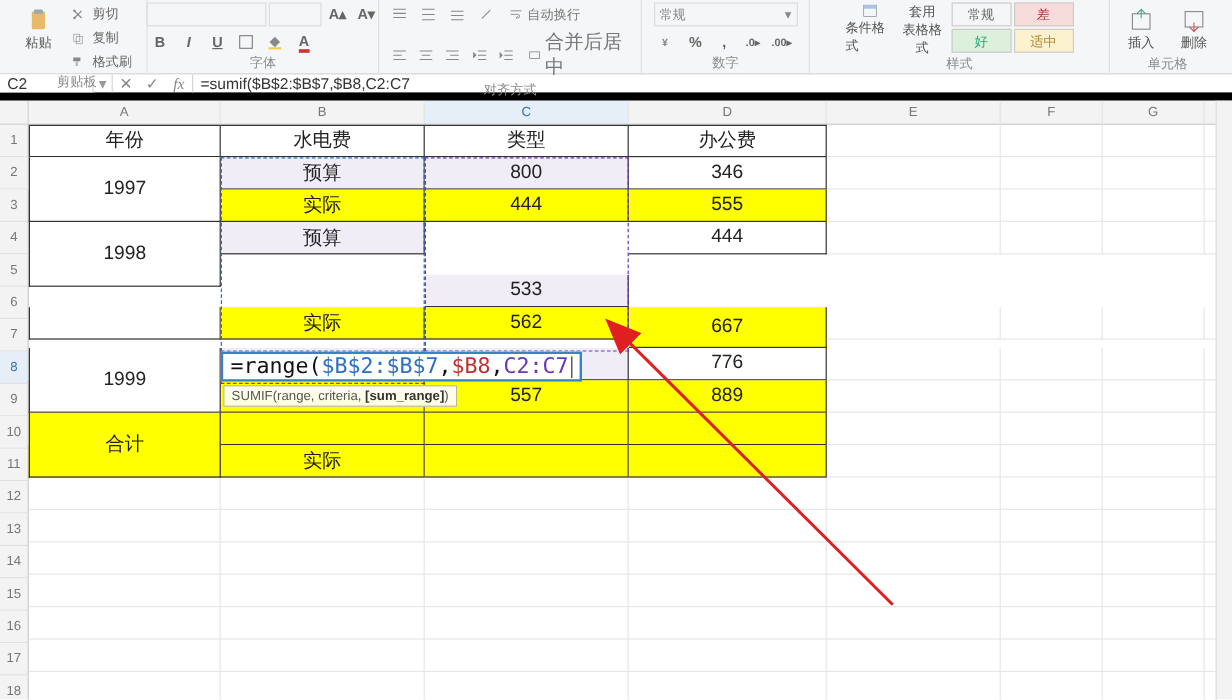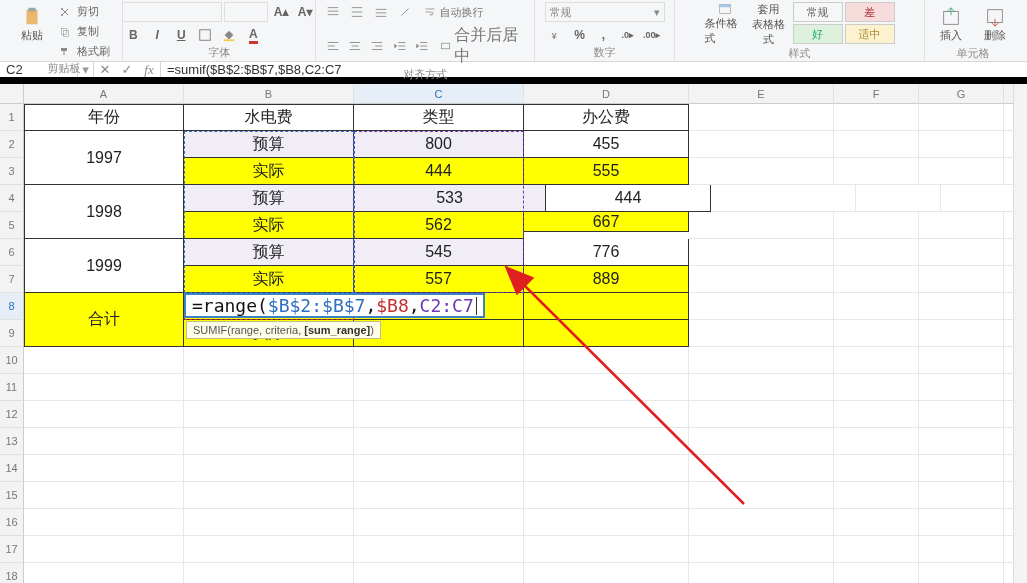--- a/index.html
+++ b/index.html
@@ -396,51 +396,51 @@
         <div class="cell" style="width: 165px; height: 27px; border-right: 1px solid rgb(51, 51, 51); border-bottom: 1px solid rgb(51, 51, 51); border-top: 1px solid rgb(51, 51, 51);">办公费</div>
         <div class="cell" style="width: 145px; height: 27px;"></div>
         <div class="cell" style="width: 85px; height: 27px;"></div>
         <div class="cell" style="width: 85px; height: 27px;"></div>
         <div class="cell" style="width: 70px; height: 27px;"></div>
       </div>
       <div class="cellrow">
         <div class="cell" style="width: 160px; height: 54px; border-right: 1px solid rgb(51, 51, 51); border-bottom: 1px solid rgb(51, 51, 51); border-left: 1px solid rgb(51, 51, 51); margin-bottom: -27px; z-index: 2; background: rgb(255, 255, 255);">1997</div>
         <div class="cell lav" style="width: 170px; height: 27px; border-right: 1px solid rgb(51, 51, 51); border-bottom: 1px solid rgb(51, 51, 51);">预算</div>
         <div class="cell lav" style="width: 170px; height: 27px; border-right: 1px solid rgb(51, 51, 51); border-bottom: 1px solid rgb(51, 51, 51);">800</div>
-        <div class="cell" style="width: 165px; height: 27px; border-right: 1px solid rgb(51, 51, 51); border-bottom: 1px solid rgb(51, 51, 51);">455</div>
+        <div class="cell" style="width: 165px; height: 27px; border-right: 1px solid rgb(51, 51, 51); border-bottom: 1px solid rgb(51, 51, 51);">346</div>
         <div class="cell" style="width: 145px; height: 27px;"></div>
         <div class="cell" style="width: 85px; height: 27px;"></div>
         <div class="cell" style="width: 85px; height: 27px;"></div>
         <div class="cell" style="width: 70px; height: 27px;"></div>
       </div>
       <div class="cellrow">
         <div class="cell" style="width: 160px; height: 27px; border-right: 1px solid rgb(51, 51, 51); border-bottom: 1px solid rgb(51, 51, 51); border-left: 1px solid rgb(51, 51, 51); visibility: visible;"></div>
         <div class="cell yellow" style="width: 170px; height: 27px; border-right: 1px solid rgb(51, 51, 51); border-bottom: 1px solid rgb(51, 51, 51);">实际</div>
         <div class="cell yellow" style="width: 170px; height: 27px; border-right: 1px solid rgb(51, 51, 51); border-bottom: 1px solid rgb(51, 51, 51);">444</div>
         <div class="cell yellow" style="width: 165px; height: 27px; border-right: 1px solid rgb(51, 51, 51); border-bottom: 1px solid rgb(51, 51, 51);">555</div>
         <div class="cell" style="width: 145px; height: 27px;"></div>
         <div class="cell" style="width: 85px; height: 27px;"></div>
         <div class="cell" style="width: 85px; height: 27px;"></div>
         <div class="cell" style="width: 70px; height: 27px;"></div>
       </div>
       <div class="cellrow">
         <div class="cell" style="width: 160px; height: 54px; border-right: 1px solid rgb(51, 51, 51); border-bottom: 1px solid rgb(51, 51, 51); border-left: 1px solid rgb(51, 51, 51); margin-bottom: -27px; z-index: 2; background: rgb(255, 255, 255);">1998</div>
         <div class="cell lav" style="width: 170px; height: 27px; border-right: 1px solid rgb(51, 51, 51); border-bottom: 1px solid rgb(51, 51, 51);">预算</div>
-        <div class="cell lav" style="width: 192px; height: 27px; border-right: 1px solid rgb(51, 51, 51); border-bottom: 1px solid rgb(51, 51, 51);">533</div>
+        <div class="cell lav" style="width: 170px; height: 27px; border-right: 1px solid rgb(51, 51, 51); border-bottom: 1px solid rgb(51, 51, 51); margin-top: 44px;">533</div>
         <div class="cell" style="width: 165px; height: 27px; border-right: 1px solid rgb(51, 51, 51); border-bottom: 1px solid rgb(51, 51, 51);">444</div>
         <div class="cell" style="width: 145px; height: 27px;"></div>
         <div class="cell" style="width: 85px; height: 27px;"></div>
         <div class="cell" style="width: 85px; height: 27px;"></div>
         <div class="cell" style="width: 70px; height: 27px;"></div>
       </div>
       <div class="cellrow">
         <div class="cell" style="width: 160px; height: 27px; border-right: 1px solid rgb(51, 51, 51); border-bottom: 1px solid rgb(51, 51, 51); border-left: 1px solid rgb(51, 51, 51); visibility: visible;"></div>
         <div class="cell yellow" style="width: 170px; height: 27px; border-right: 1px solid rgb(51, 51, 51); border-bottom: 1px solid rgb(51, 51, 51);">实际</div>
         <div class="cell yellow" style="width: 170px; height: 27px; border-right: 1px solid rgb(51, 51, 51); border-bottom: 1px solid rgb(51, 51, 51);">562</div>
-        <div class="cell yellow" style="width: 165px; height: 20px; border-right: 1px solid rgb(51, 51, 51); border-bottom: 1px solid rgb(51, 51, 51);">667</div>
+        <div class="cell yellow" style="width: 165px; height: 34px; border-right: 1px solid rgb(51, 51, 51); border-bottom: 1px solid rgb(51, 51, 51);">667</div>
         <div class="cell" style="width: 145px; height: 27px;"></div>
         <div class="cell" style="width: 85px; height: 27px;"></div>
         <div class="cell" style="width: 85px; height: 27px;"></div>
         <div class="cell" style="width: 70px; height: 27px;"></div>
       </div>
       <div class="cellrow">
         <div class="cell" style="width: 160px; height: 54px; border-right: 1px solid rgb(51, 51, 51); border-bottom: 1px solid rgb(51, 51, 51); border-left: 1px solid rgb(51, 51, 51); margin-bottom: -27px; z-index: 2; background: rgb(255, 255, 255);">1999</div>
         <div class="cell lav" style="width: 170px; height: 27px; border-right: 1px solid rgb(51, 51, 51); border-bottom: 1px solid rgb(51, 51, 51);">预算</div>
         <div class="cell lav" style="width: 170px; height: 27px; border-right: 1px solid rgb(51, 51, 51); border-bottom: 1px solid rgb(51, 51, 51);">545</div>
         <div class="cell" style="width: 165px; height: 27px; border-right: 1px solid rgb(51, 51, 51); border-bottom: 1px solid rgb(51, 51, 51);">776</div>

